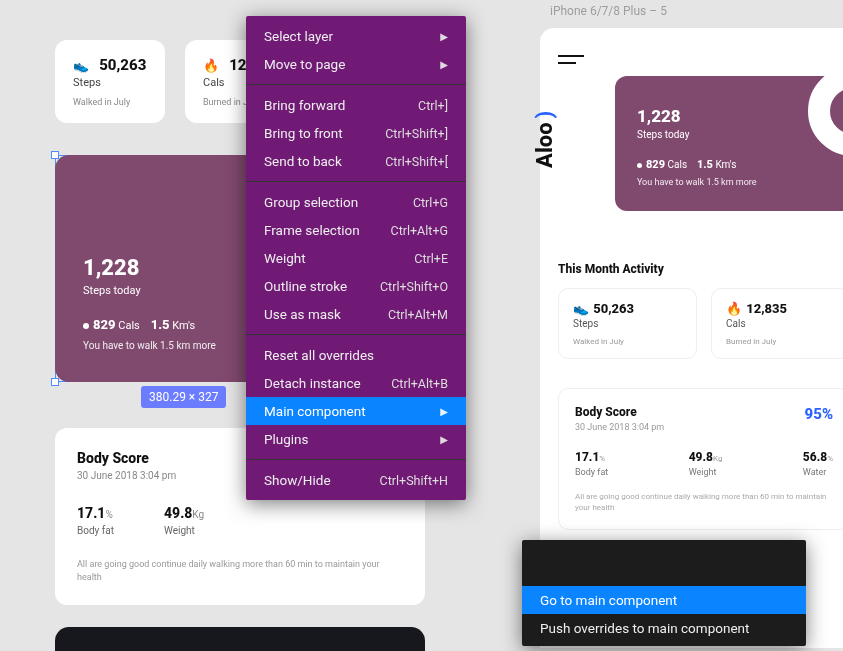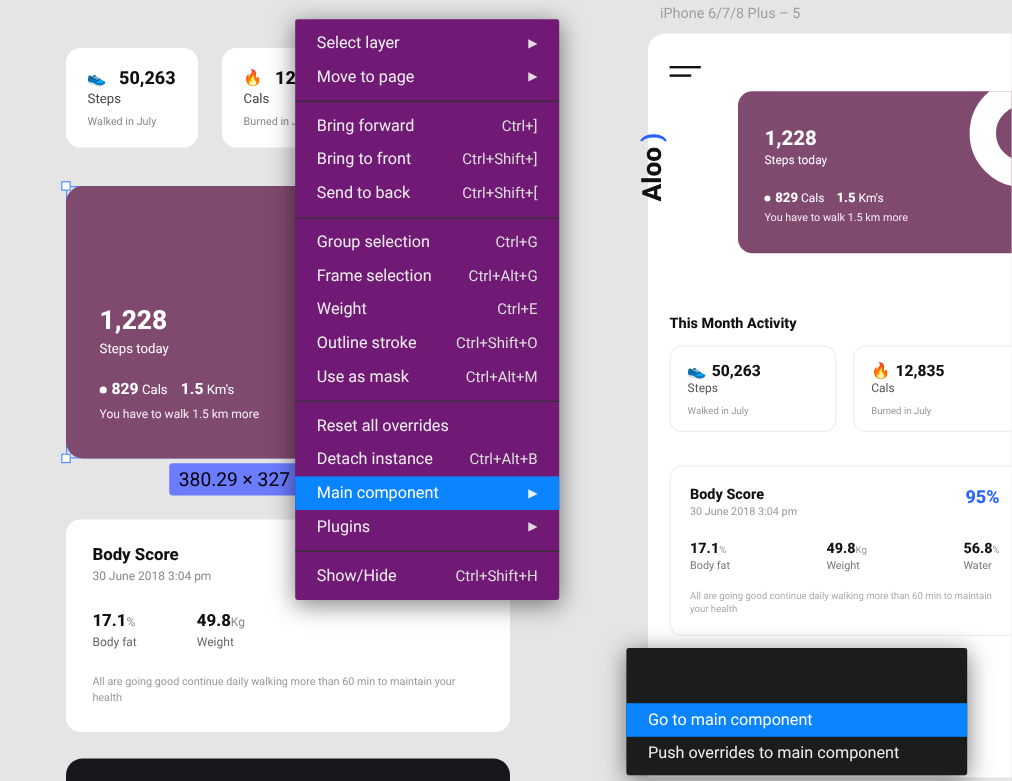--- a/index.html
+++ b/index.html
@@ -104,22 +104,22 @@
   }
   .big-card h2 { font-size: 22px; font-weight: 800; }
   .big-card .stl { font-size: 11px; margin-top: 4px; }
   .big-card .row { margin-top: 20px; font-size: 11px; }
   .big-card .row b { font-weight: 800; font-size: 13px; }
   .big-card .row .dot { display:inline-block; width:6px;height:6px;border-radius:50%;background:#fff;margin-right:4px;vertical-align:middle;}
   .big-card .tip { font-size: 10px; margin-top: 8px; opacity: 0.9;}
   .dim-badge {
     display:inline-block;
     background: #6b7cff;
-    color: #000000;
-    font-size: 16px;
+    color: #ffffff;
+    font-size: 12px;
     padding: 4px 8px;
     border-radius: 3px;
     margin-top: 4px;
     margin-left: 86px;
   }
 
   
   .body-card {
     background: #fff;
     border-radius: 12px;

